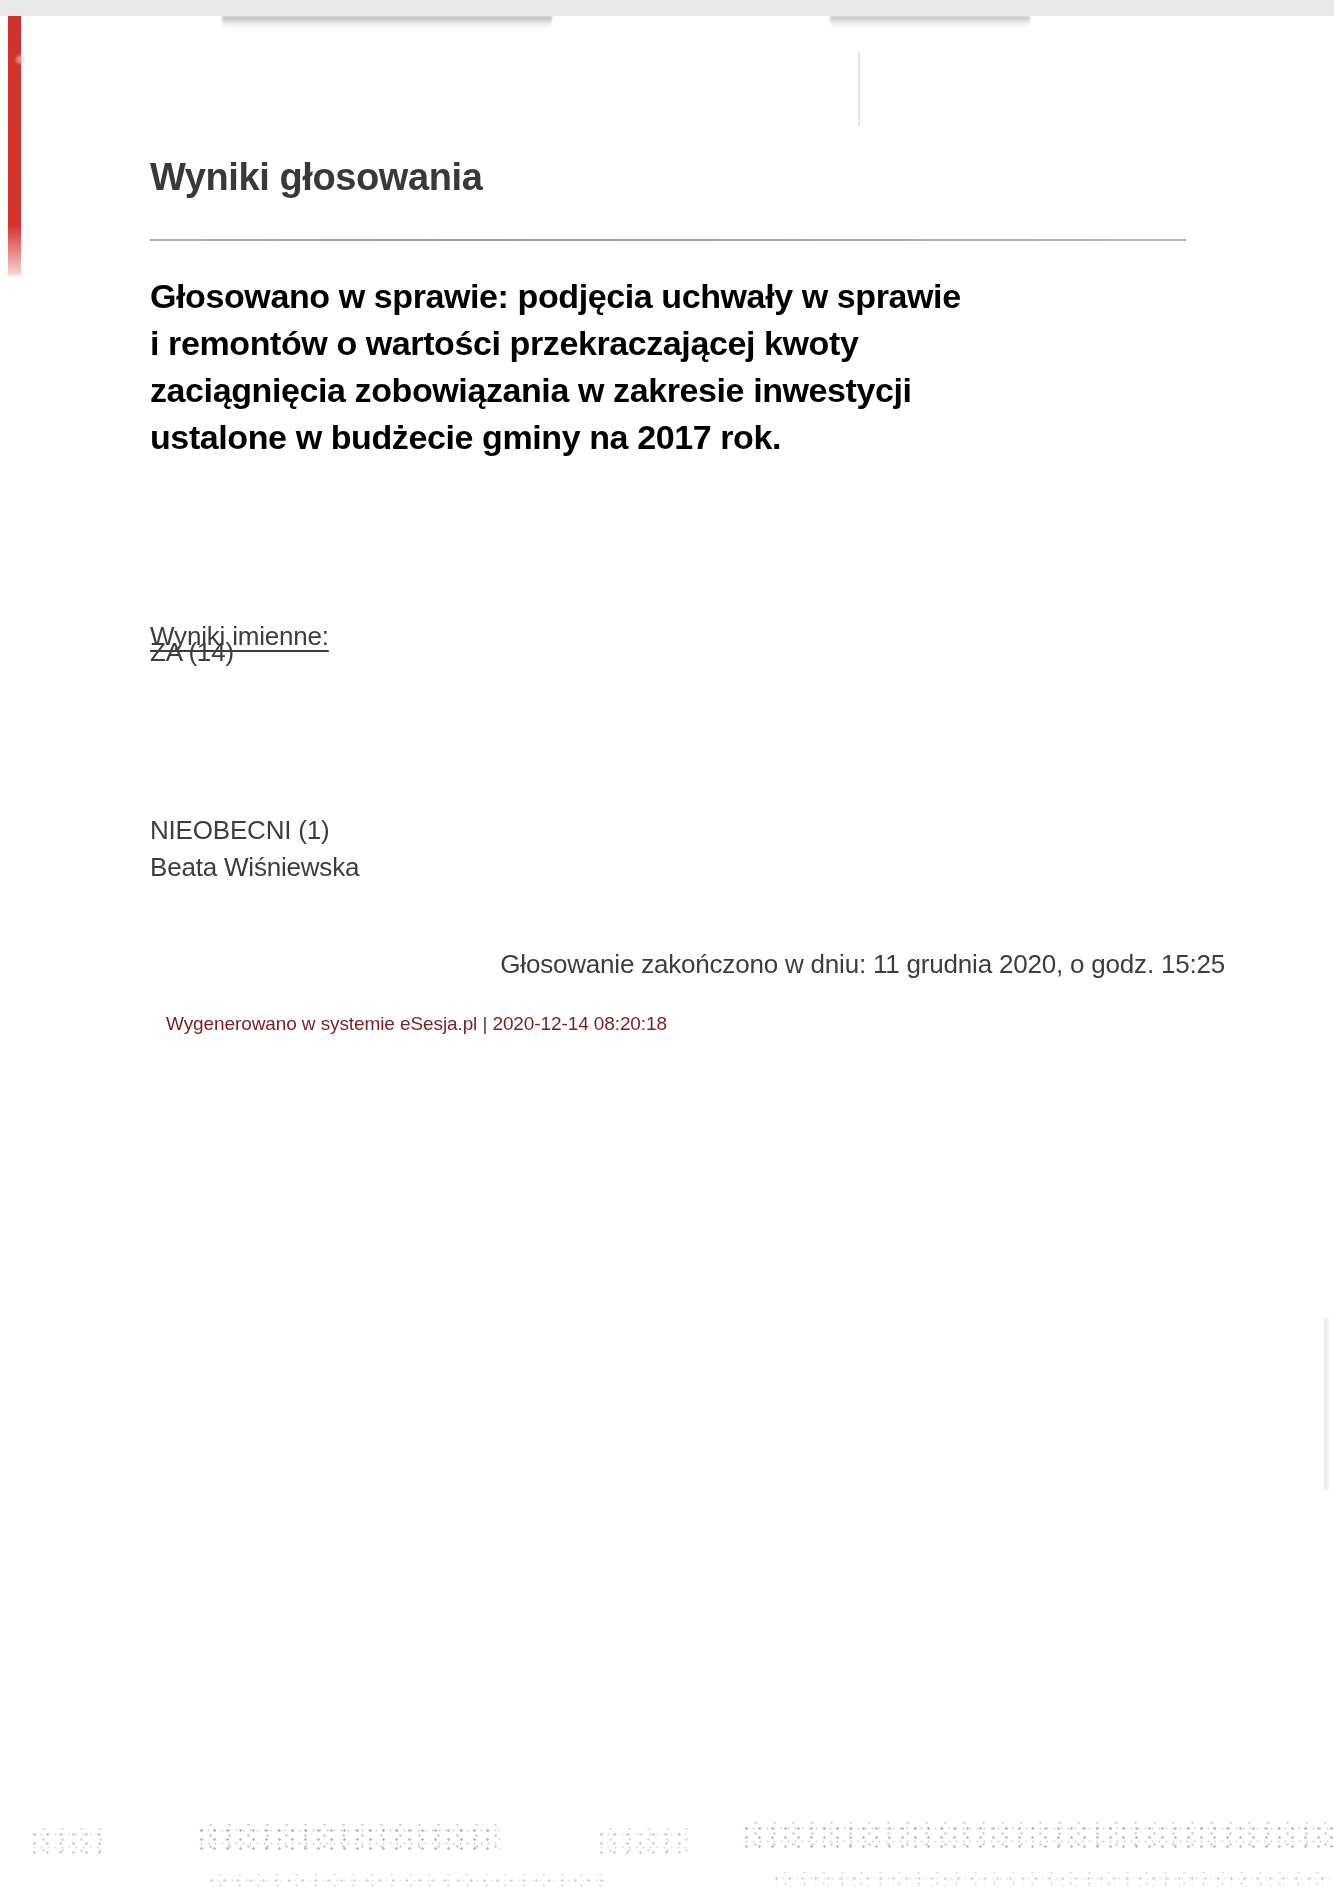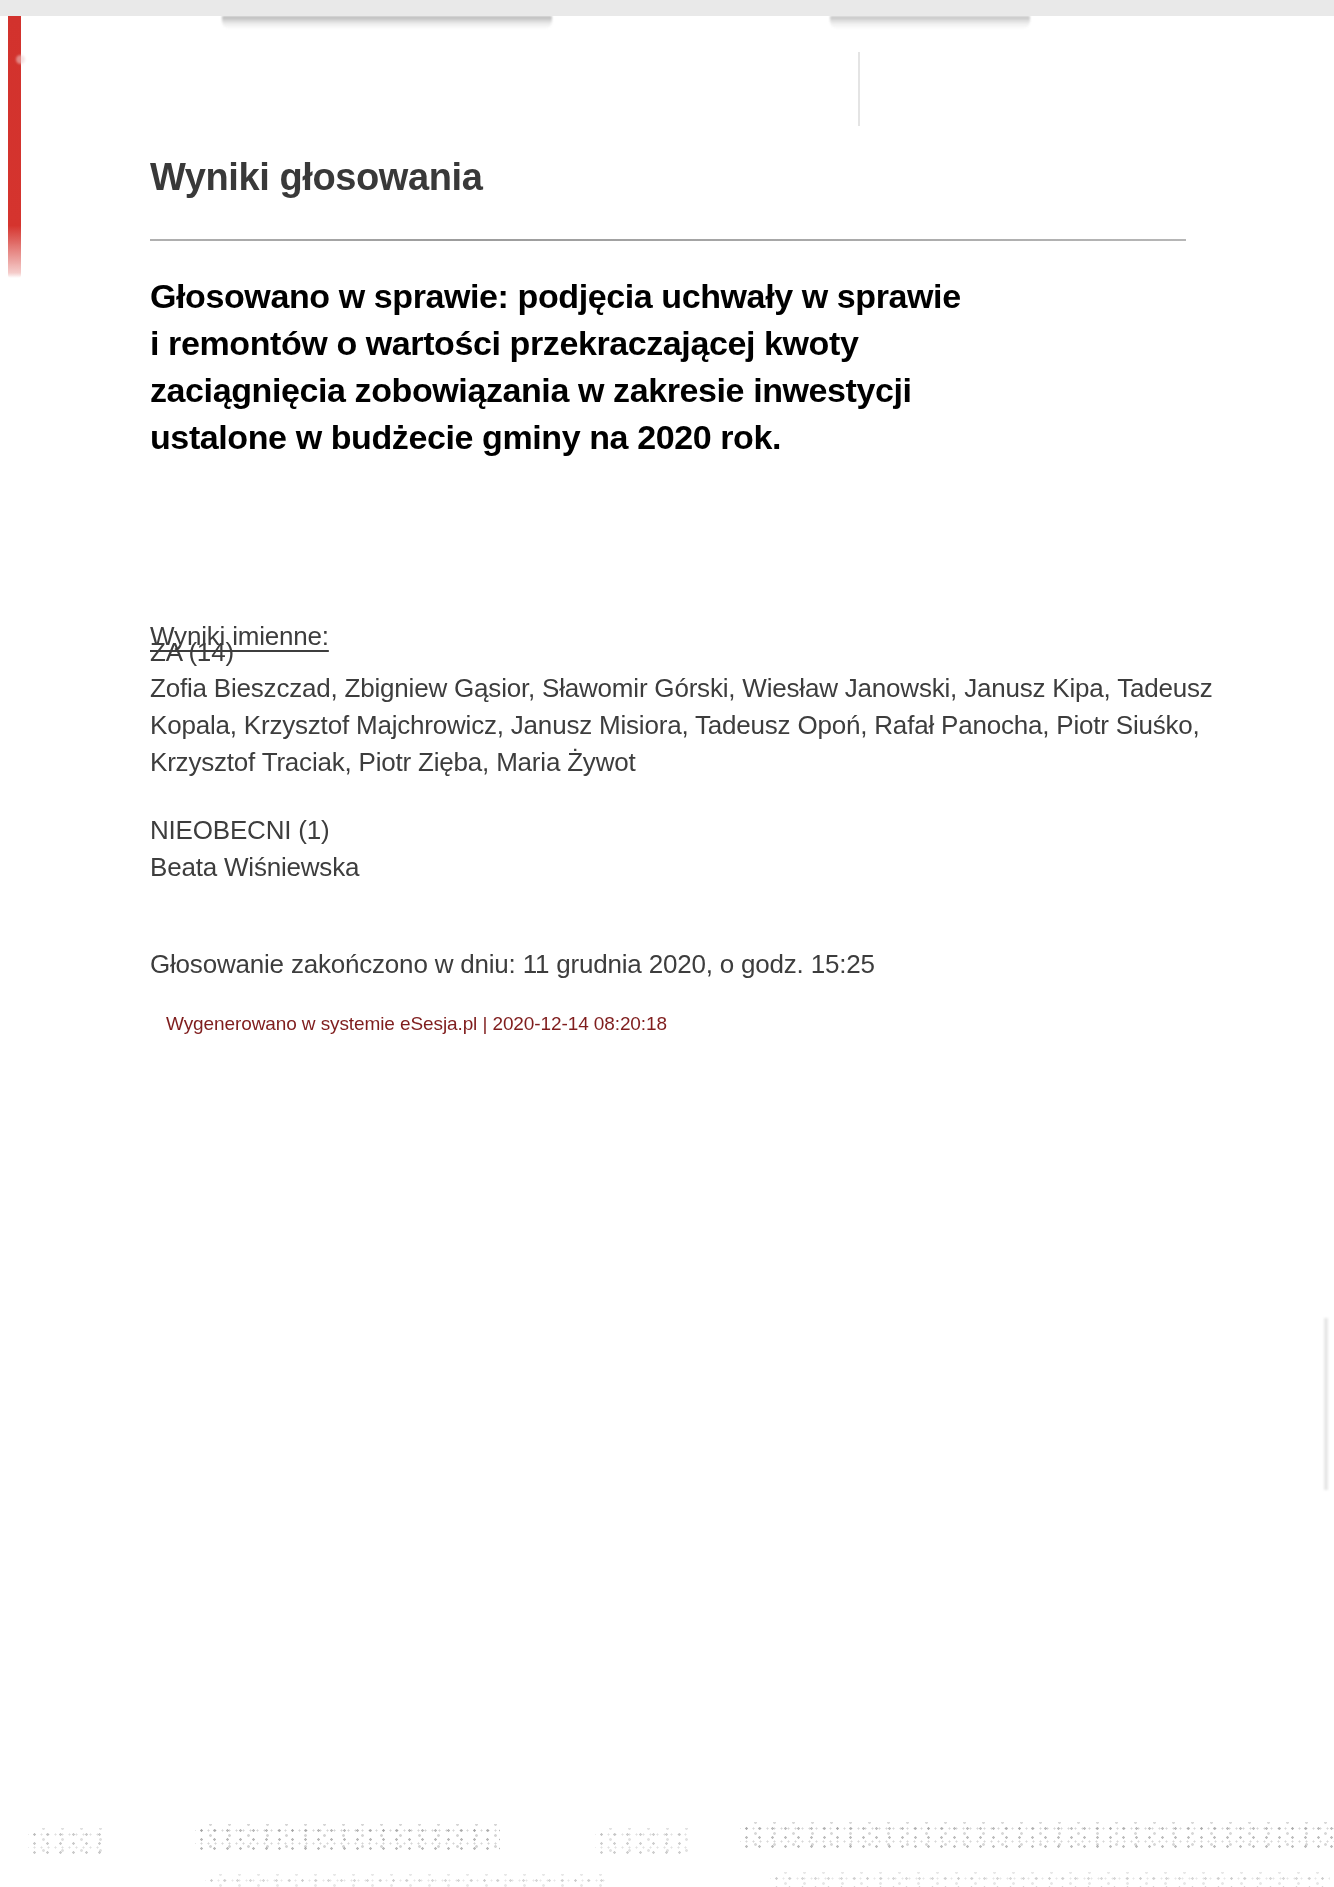--- a/index.html
+++ b/index.html
@@ -74,21 +74,21 @@
     font-size: 34px; font-weight: bold; line-height: 47px;
     letter-spacing: -0.4px; color: #000000;
   }
   .body-text { position: absolute; left: 150px; font-size: 26px; letter-spacing: -0.2px; line-height: 37px; color: #3d3d3d; }
   .vote-summary     { top: 508px; width: 1070px; }
   .named-heading    { top: 602px; text-decoration: underline; text-underline-offset: 5px; text-decoration-thickness: 2px; }
   .za-label         { top: 618px; }
   .za-names         { top: 654px; width: 1075px; }
   .absent-label     { top: 796px; }
   .absent-names     { top: 833px; width: 1075px; }
-  .closing          { top: 930px; width: 1075px; }
+  .closing          { top: 930px; width: 1075px; text-align: right; }
   .gen-footer {
     position: absolute; left: 166px; top: 997px;
     font-size: 19px; letter-spacing: -0.1px; color: #7f1d1d;
   }
 </style>
 </head>
 <body>
 
 <div class="page">
 
@@ -105,28 +105,27 @@
   <div class="speckle faint sp5"></div>
   <div class="speckle faint sp6"></div>
 
   <h1 class="doc-title">Wyniki głosowania</h1>
   <hr class="title-rule">
 
   <div class="subject">
     <div>Głosowano w sprawie: podjęcia uchwały w sprawie</div>
     <div>i remontów o wartości przekraczającej kwoty</div>
     <div>zaciągnięcia zobowiązania w zakresie inwestycji</div>
-    <div>ustalone w budżecie gminy na 2020 rok.</div>
+    <div>ustalone w budżecie gminy na 2017 rok.</div>
   </div>
 
 
   <div class="body-text named-heading">Wyniki imienne:</div>
 
   <div class="body-text za-label">ZA (14)</div>
-  <div class="body-text za-names">Zofia Bieszczad, Zbigniew Gąsior, Sławomir Górski, Wiesław Janowski, Janusz Kipa, Tadeusz Kopala, Krzysztof Majchrowicz, Janusz Misiora, Tadeusz Opoń, Rafał Panocha, Piotr Siuśko, Krzysztof Traciak, Piotr Zięba, Maria Żywot</div>
 
   <div class="body-text absent-label">NIEOBECNI (1)</div>
   <div class="body-text absent-names">Beata Wiśniewska</div>
 
   <div class="body-text closing">Głosowanie zakończono w dniu: 11 grudnia 2020, o godz. 15:25</div>
 
   <div class="gen-footer">Wygenerowano w systemie eSesja.pl | 2020-12-14 08:20:18</div>
 
 </div>
 

